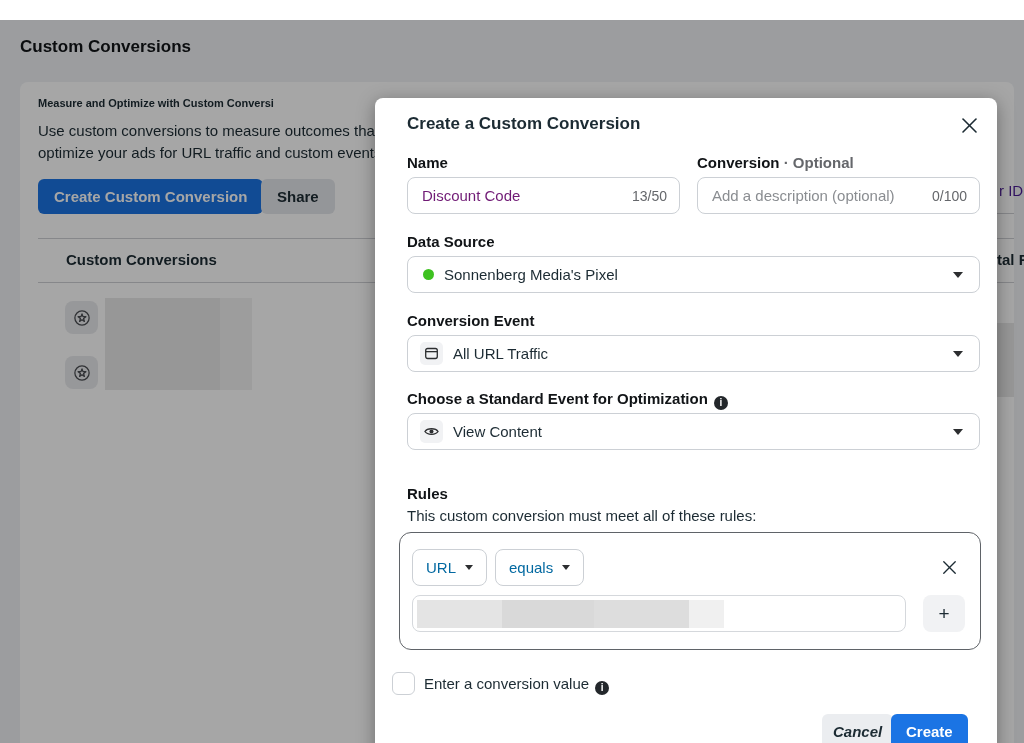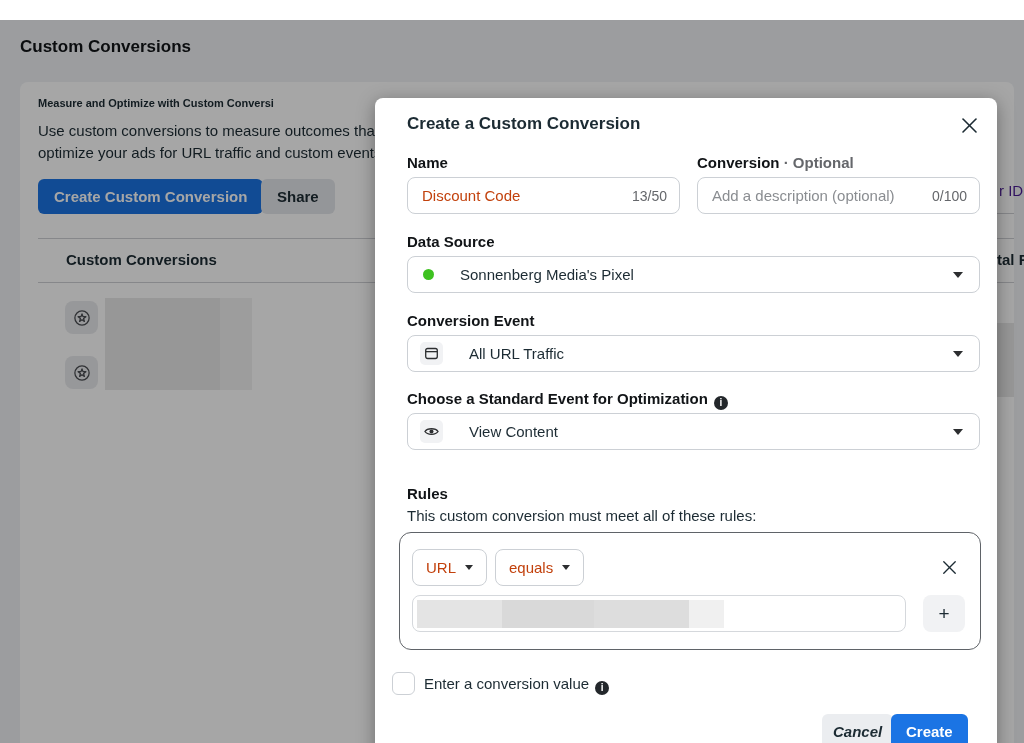--- a/index.html
+++ b/index.html
@@ -33,33 +33,33 @@
   
   .overlay { position:absolute; inset:0; background:rgba(0,0,0,0.35); }
 
   
   .modal { position:absolute; left:375px; top:78px; width:622px; height:659px; background:#ffffff; border-radius:8px; box-shadow:0 4px 18px rgba(0,0,0,0.35); }
   .modal-title { position:absolute; left:32px; top:16px; font-size:17px; font-weight:700; }
   .modal-close { position:absolute; left:582px; top:15px; width:24px; height:24px; display:flex; align-items:center; justify-content:center; cursor:pointer; }
   .field-label { position:absolute; font-size:15px; font-weight:700; color:#111417; white-space:nowrap; }
   .label-optional { color:#65676b; font-weight:700; }
   .input-wrap { position:absolute; height:37px; }
-  .text-input { width:100%; height:100%; border:1px solid #ccd0d5; border-radius:8px; padding:0 58px 0 14px; font-size:15px; font-family:inherit; color:#c2410c; outline:none; background:#fff; }
+  .text-input { width:100%; height:100%; border:1px solid #ccd0d5; border-radius:8px; padding:0 58px 0 14px; font-size:15px; font-family:inherit; color:#701a75; outline:none; background:#fff; }
   .text-input::placeholder { color:#8a8d91; }
   .char-counter { position:absolute; right:13px; top:50%; transform:translateY(-50%); font-size:14px; color:#65676b; pointer-events:none; }
-  .dropdown { position:absolute; left:32px; width:573px; height:37px; border:1px solid #ccd0d5; border-radius:8px; background:#fff; display:flex; align-items:center; padding:0 16px 0 12px; cursor:pointer;gap:16px; }
+  .dropdown { position:absolute; left:32px; width:573px; height:37px; border:1px solid #ccd0d5; border-radius:8px; background:#fff; display:flex; align-items:center; padding:0 16px 0 12px; cursor:pointer; }
   .dropdown-value { font-size:15px; color:#1c2b33; }
   .caret { width:0; height:0; border-left:5px solid transparent; border-right:5px solid transparent; border-top:6px solid #2c2e30; margin-left:auto; }
   .caret-sm { width:0; height:0; border-left:4px solid transparent; border-right:4px solid transparent; border-top:5px solid #2c2e30; }
   .green-dot { width:11px; height:11px; border-radius:50%; background:#3ec220; margin:0 10px 0 3px; flex:0 0 auto; }
   .dd-icon-box { width:23px; height:23px; border-radius:5px; background:#f1f2f4; display:flex; align-items:center; justify-content:center; margin-right:10px; flex:0 0 auto; }
   .info-icon { display:inline-flex; align-items:center; justify-content:center; width:14px; height:14px; border-radius:50%; background:#23272b; color:#fff; font-size:10px; font-weight:700; margin-left:6px; vertical-align:-2px; cursor:pointer; }
   .rules-desc { position:absolute; left:32px; top:409px; font-size:15px; color:#1c2b33; }
   .rules-box { position:absolute; left:24px; top:434px; width:582px; height:118px; border:1.5px solid #5f6368; border-radius:12px; background:#fff; }
-  .pill-btn { position:absolute; top:16px; height:37px; border:1px solid #ccd0d5; border-radius:8px; background:#fff; display:flex; align-items:center; gap:9px; padding:0 13px; font-size:15px; font-weight:400; color:#c2410c; cursor:pointer; font-family:inherit; }
+  .pill-btn { position:absolute; top:16px; height:37px; border:1px solid #ccd0d5; border-radius:8px; background:#fff; display:flex; align-items:center; gap:9px; padding:0 13px; font-size:15px; font-weight:400; color:#0369a1; cursor:pointer; font-family:inherit; }
   .rule-remove { position:absolute; right:20px; top:23px; width:22px; height:22px; display:flex; align-items:center; justify-content:center; cursor:pointer; }
   .rule-input { position:absolute; left:12px; top:62px; width:494px; height:37px; border:1px solid #d5d8dc; border-radius:8px; background:#fff; display:flex; align-items:center; padding:4px; }
   .redact-seg { height:28px; }
   .rule-add-btn { position:absolute; left:523px; top:62px; width:42px; height:37px; border:none; border-radius:8px; background:#f1f2f4; font-size:19px; color:#1c2b33; cursor:pointer; font-family:inherit; }
   .checkbox { position:absolute; left:17px; top:574px; width:23px; height:23px; border:1.5px solid #ccd0d5; border-radius:6px; background:#fff; cursor:pointer; }
   .checkbox-label { position:absolute; left:49px; top:577px; font-size:15px; color:#1c2b33; white-space:nowrap; }
   .modal-cancel-btn { position:absolute; left:447px; top:616px; height:35px; padding:0 11px; background:#ebedf0; color:#1c2b33;font-style:italic; }
   .modal-create-btn { position:absolute; left:516px; top:616px; height:35px; padding:0 15px; }
   svg { display:block; }
 </style>

